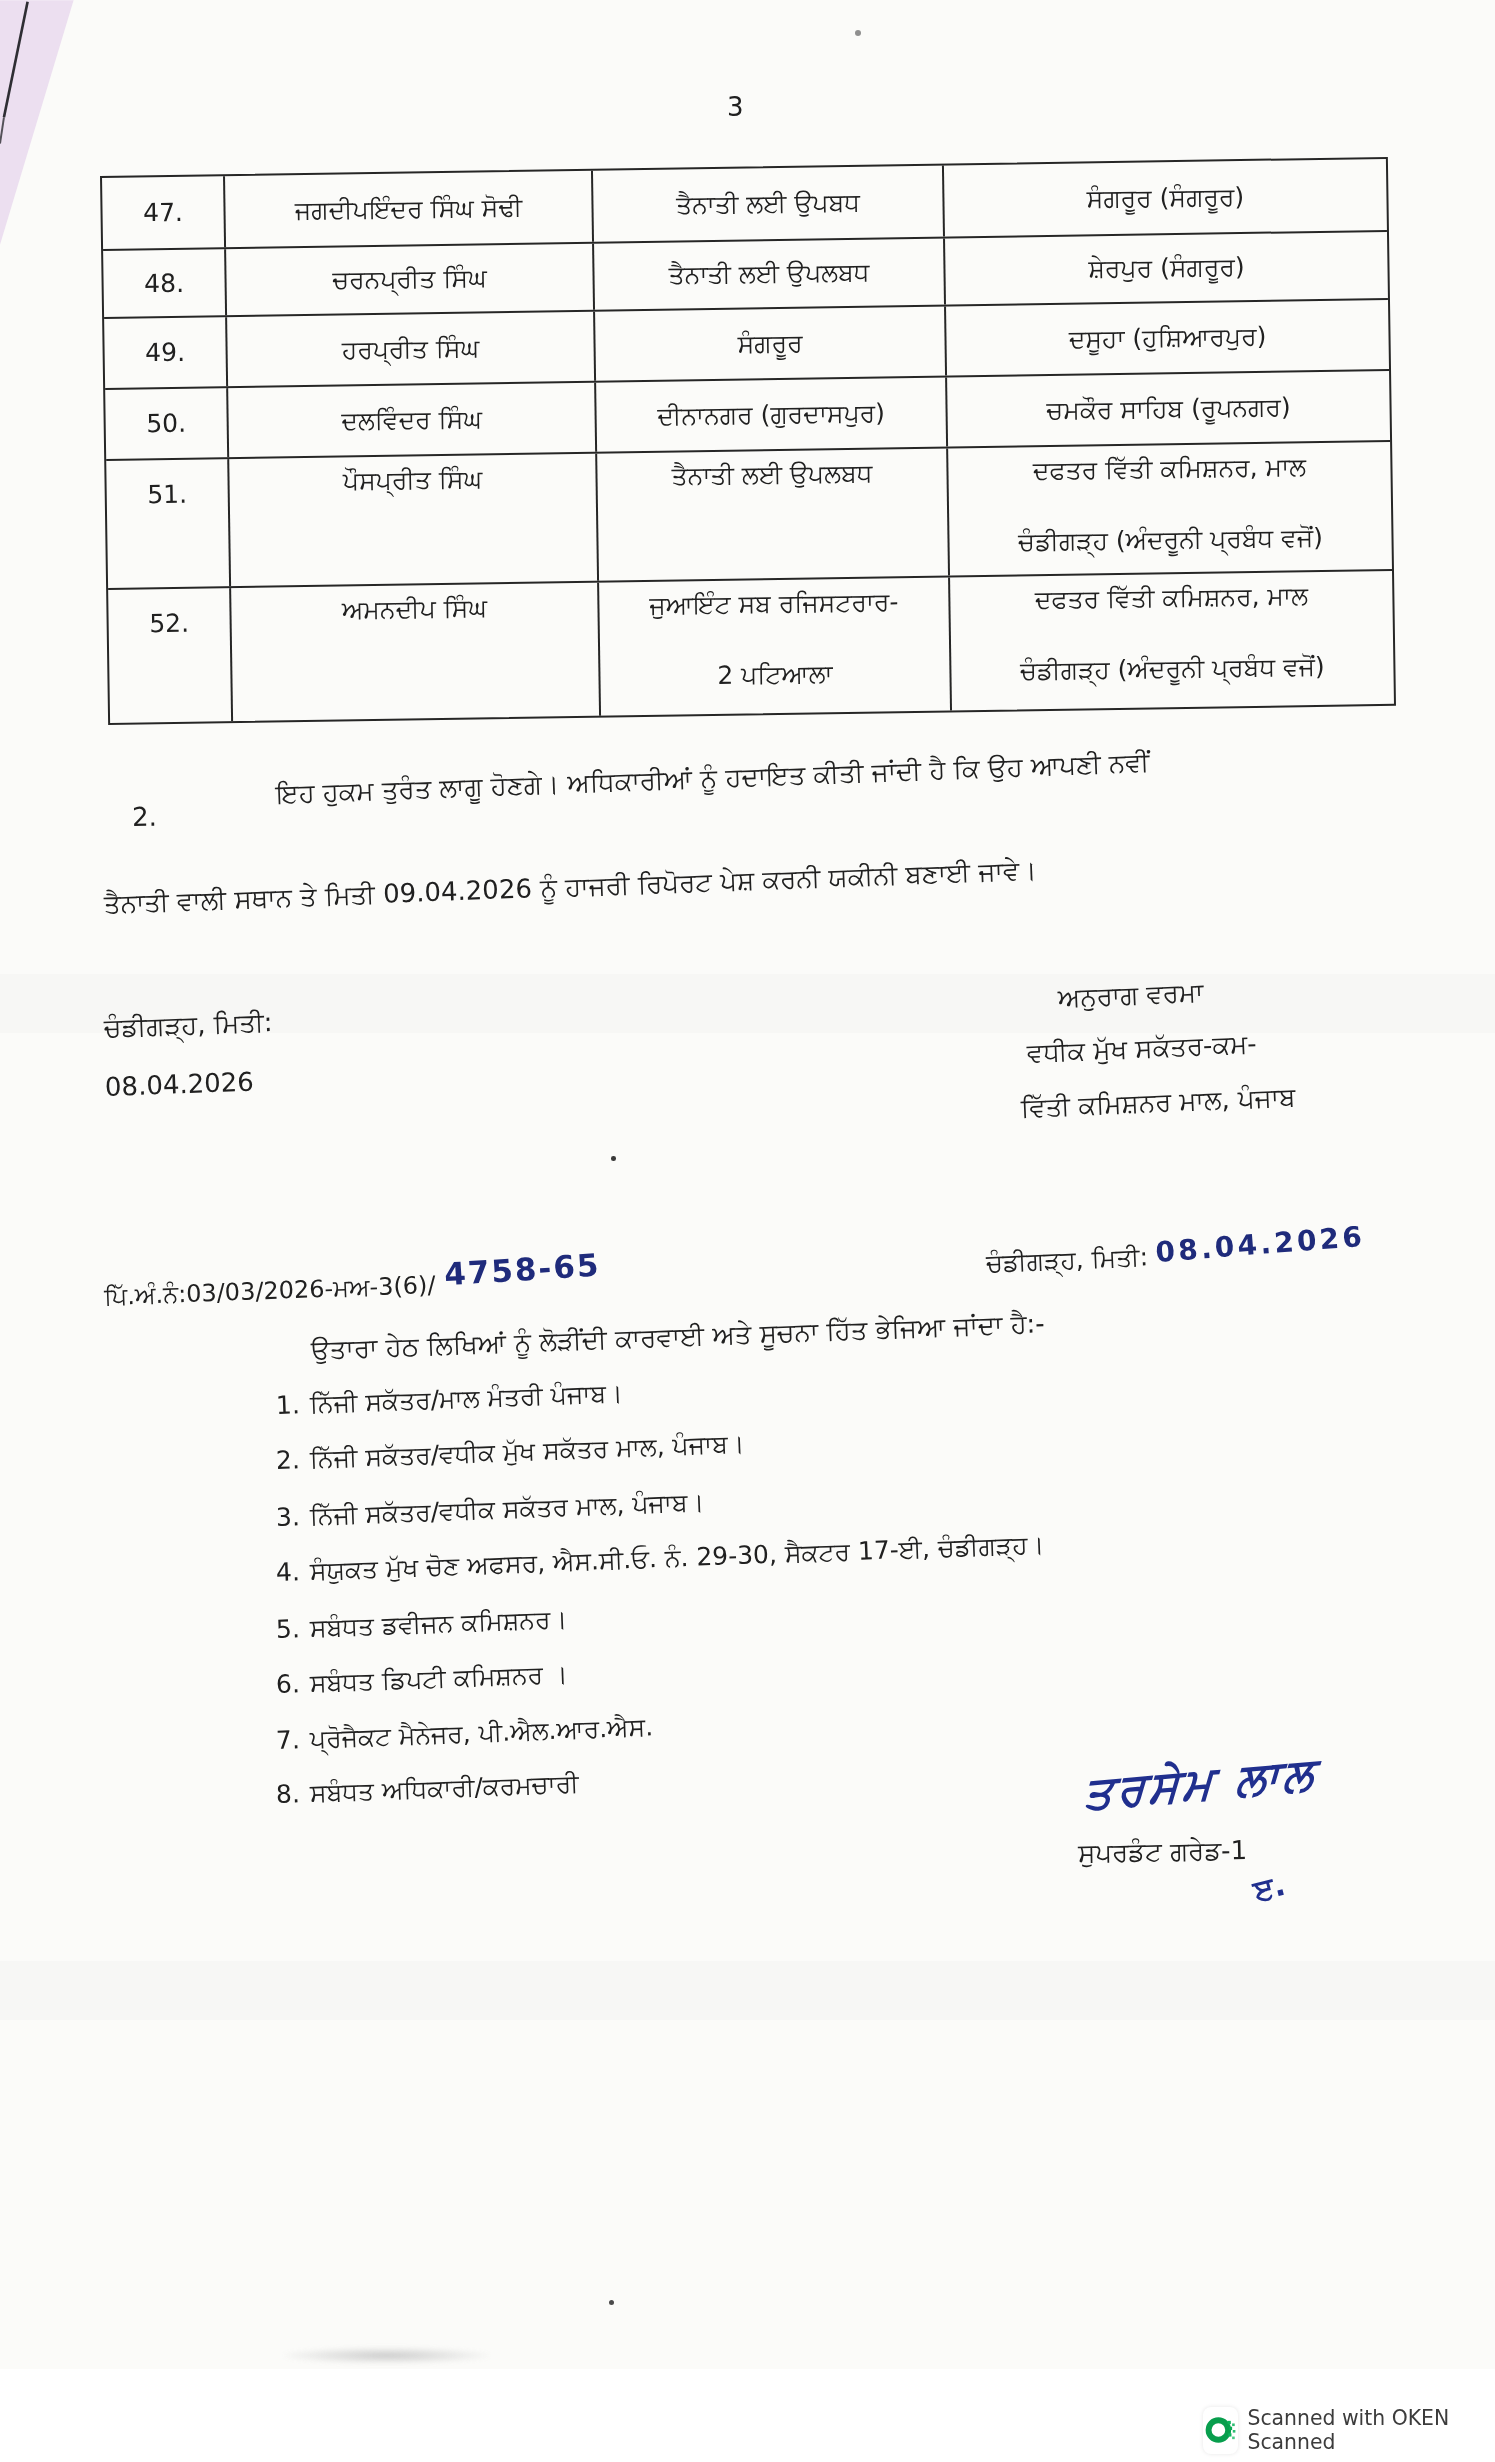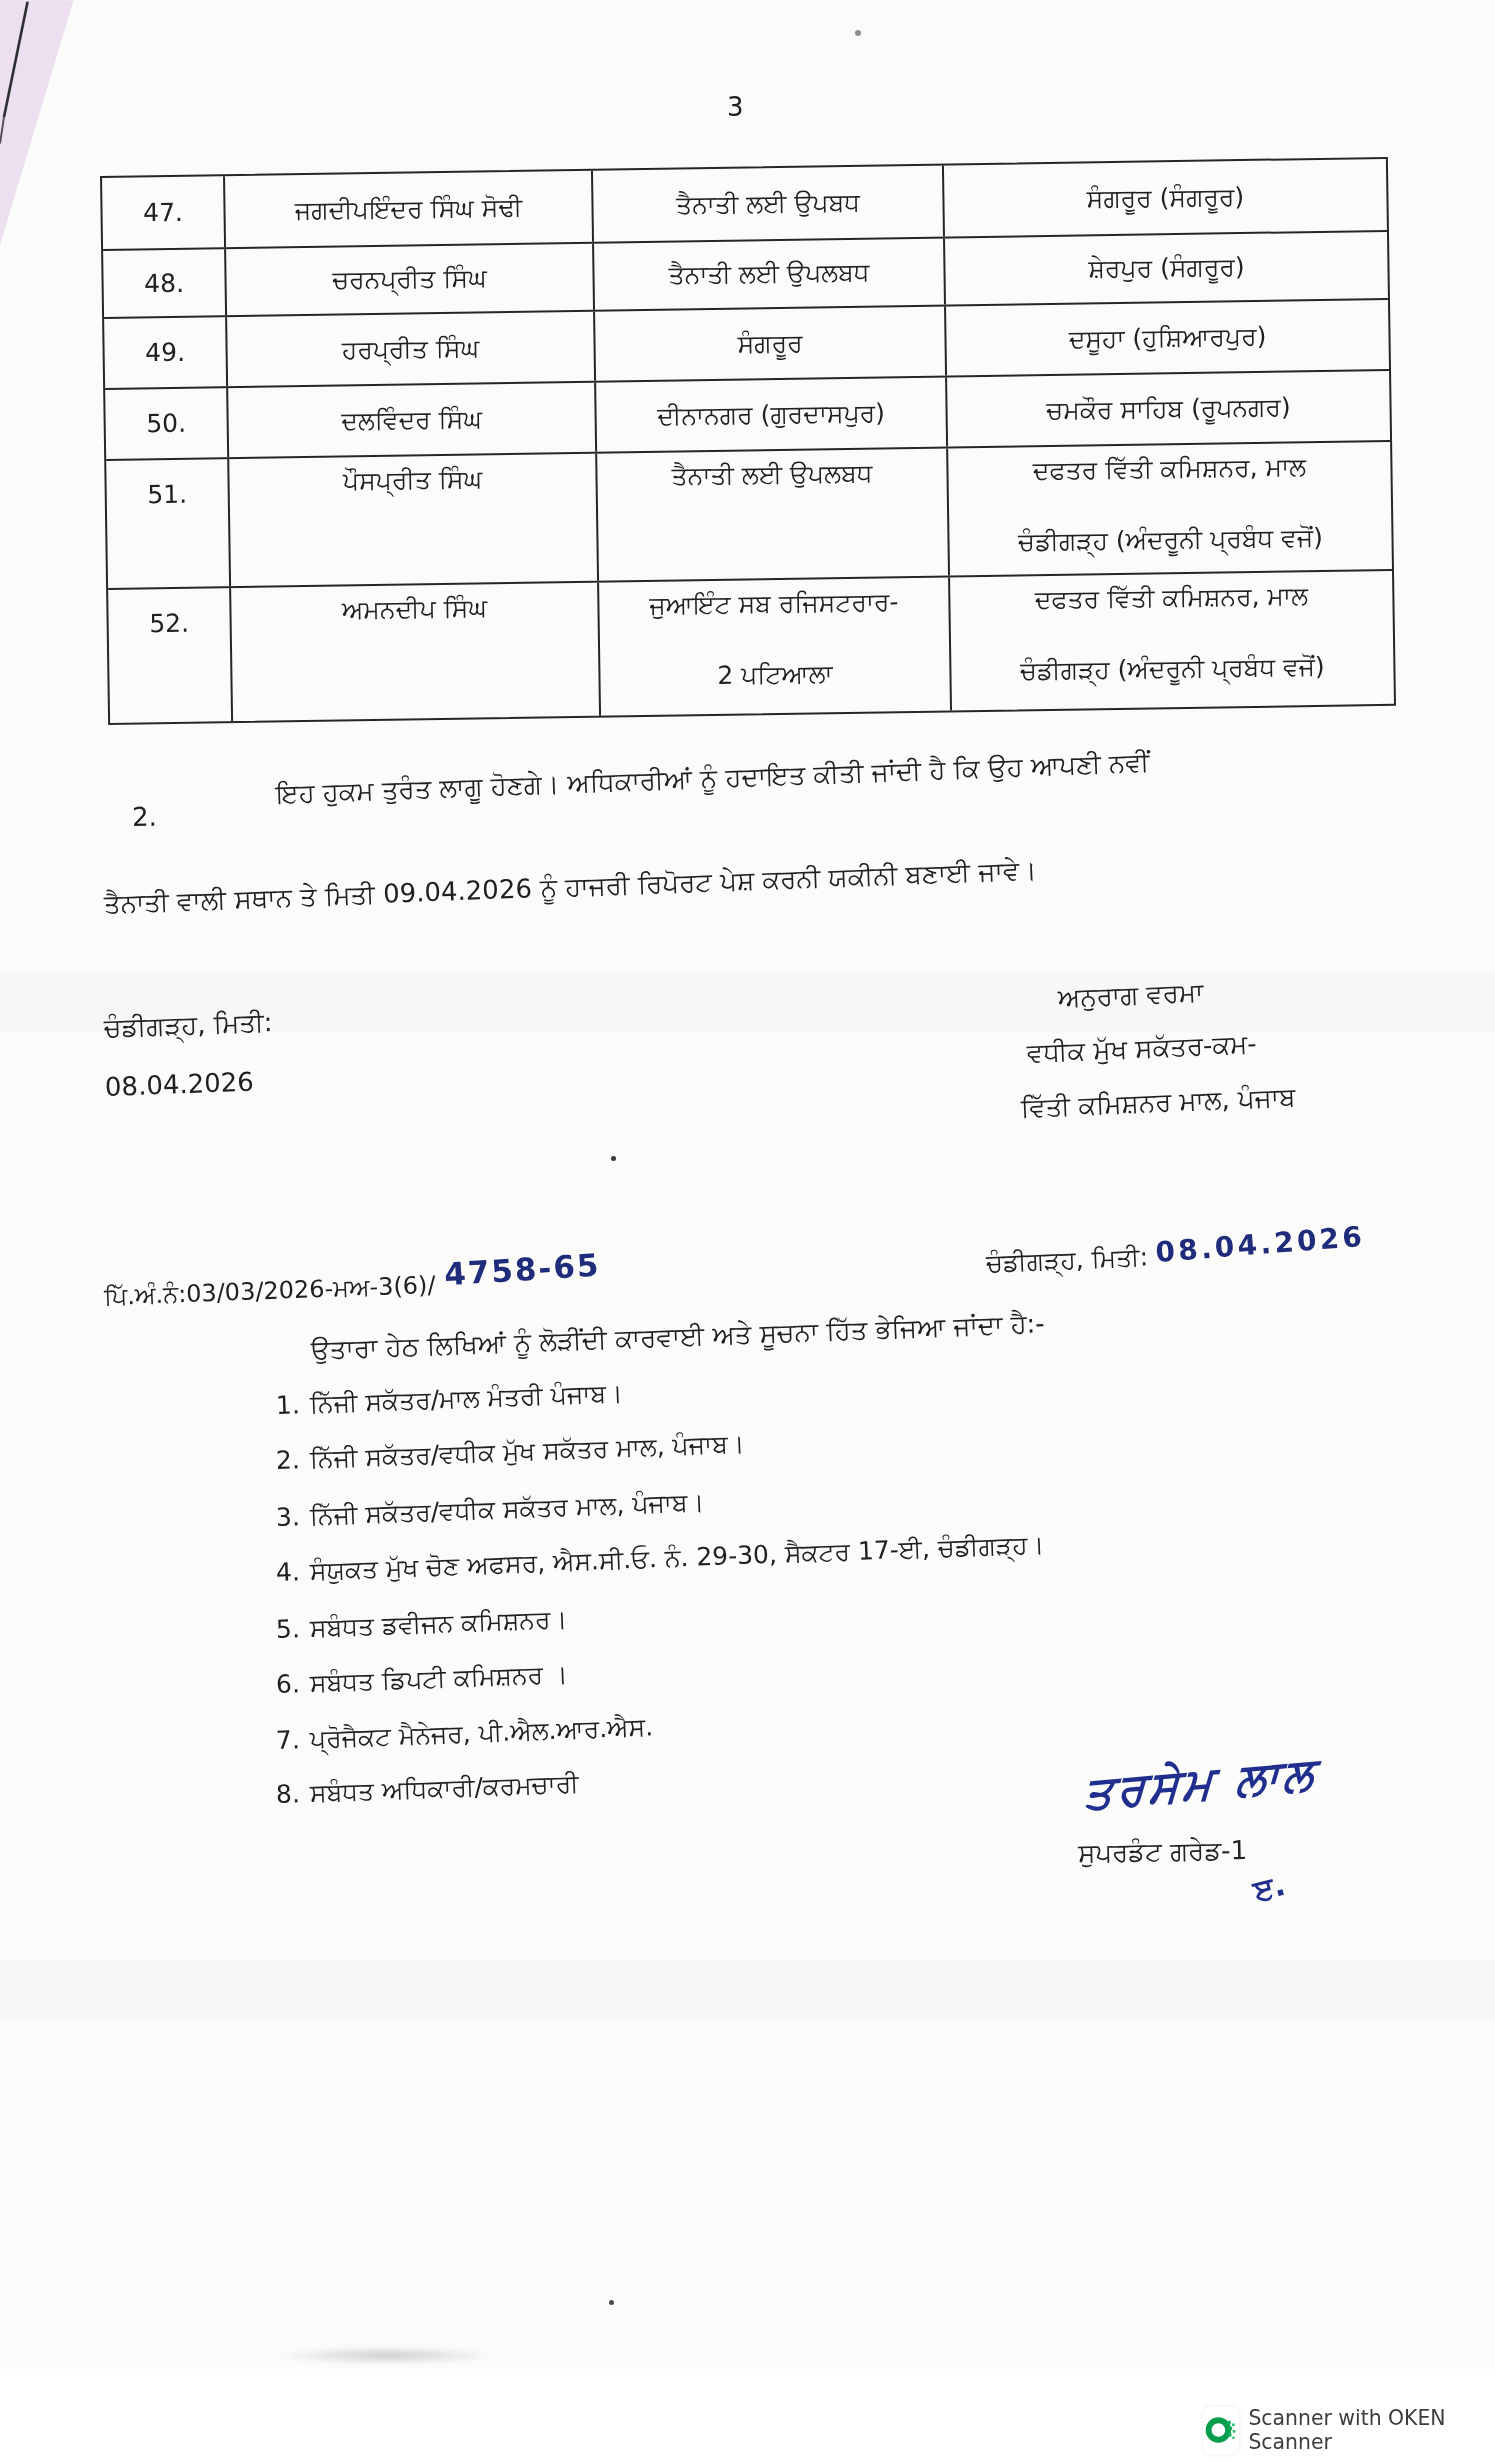--- a/index.html
+++ b/index.html
@@ -188,15 +188,15 @@
     <svg width="32" height="34" viewBox="0 0 48 52">
       <circle cx="20" cy="26" r="15" fill="none" stroke="#089e4d" stroke-width="9"></circle>
       <rect x="34" y="12" width="5" height="5" fill="#0bb35a"></rect>
       <rect x="41" y="16" width="4" height="4" fill="#2dbd72"></rect>
       <rect x="36" y="21" width="5" height="5" fill="#0aa853"></rect>
       <rect x="42" y="26" width="4" height="4" fill="#2dbd72"></rect>
       <rect x="35" y="31" width="5" height="5" fill="#0bb35a"></rect>
       <rect x="41" y="36" width="4" height="4" fill="#49c985"></rect>
     </svg>
   </div>
-  <span class="oken-text">Scanner with OKEN Scanner</span>
+  <span class="oken-text">Scanned with OKEN Scanned</span>
 </div>
 
 
 </body></html>

